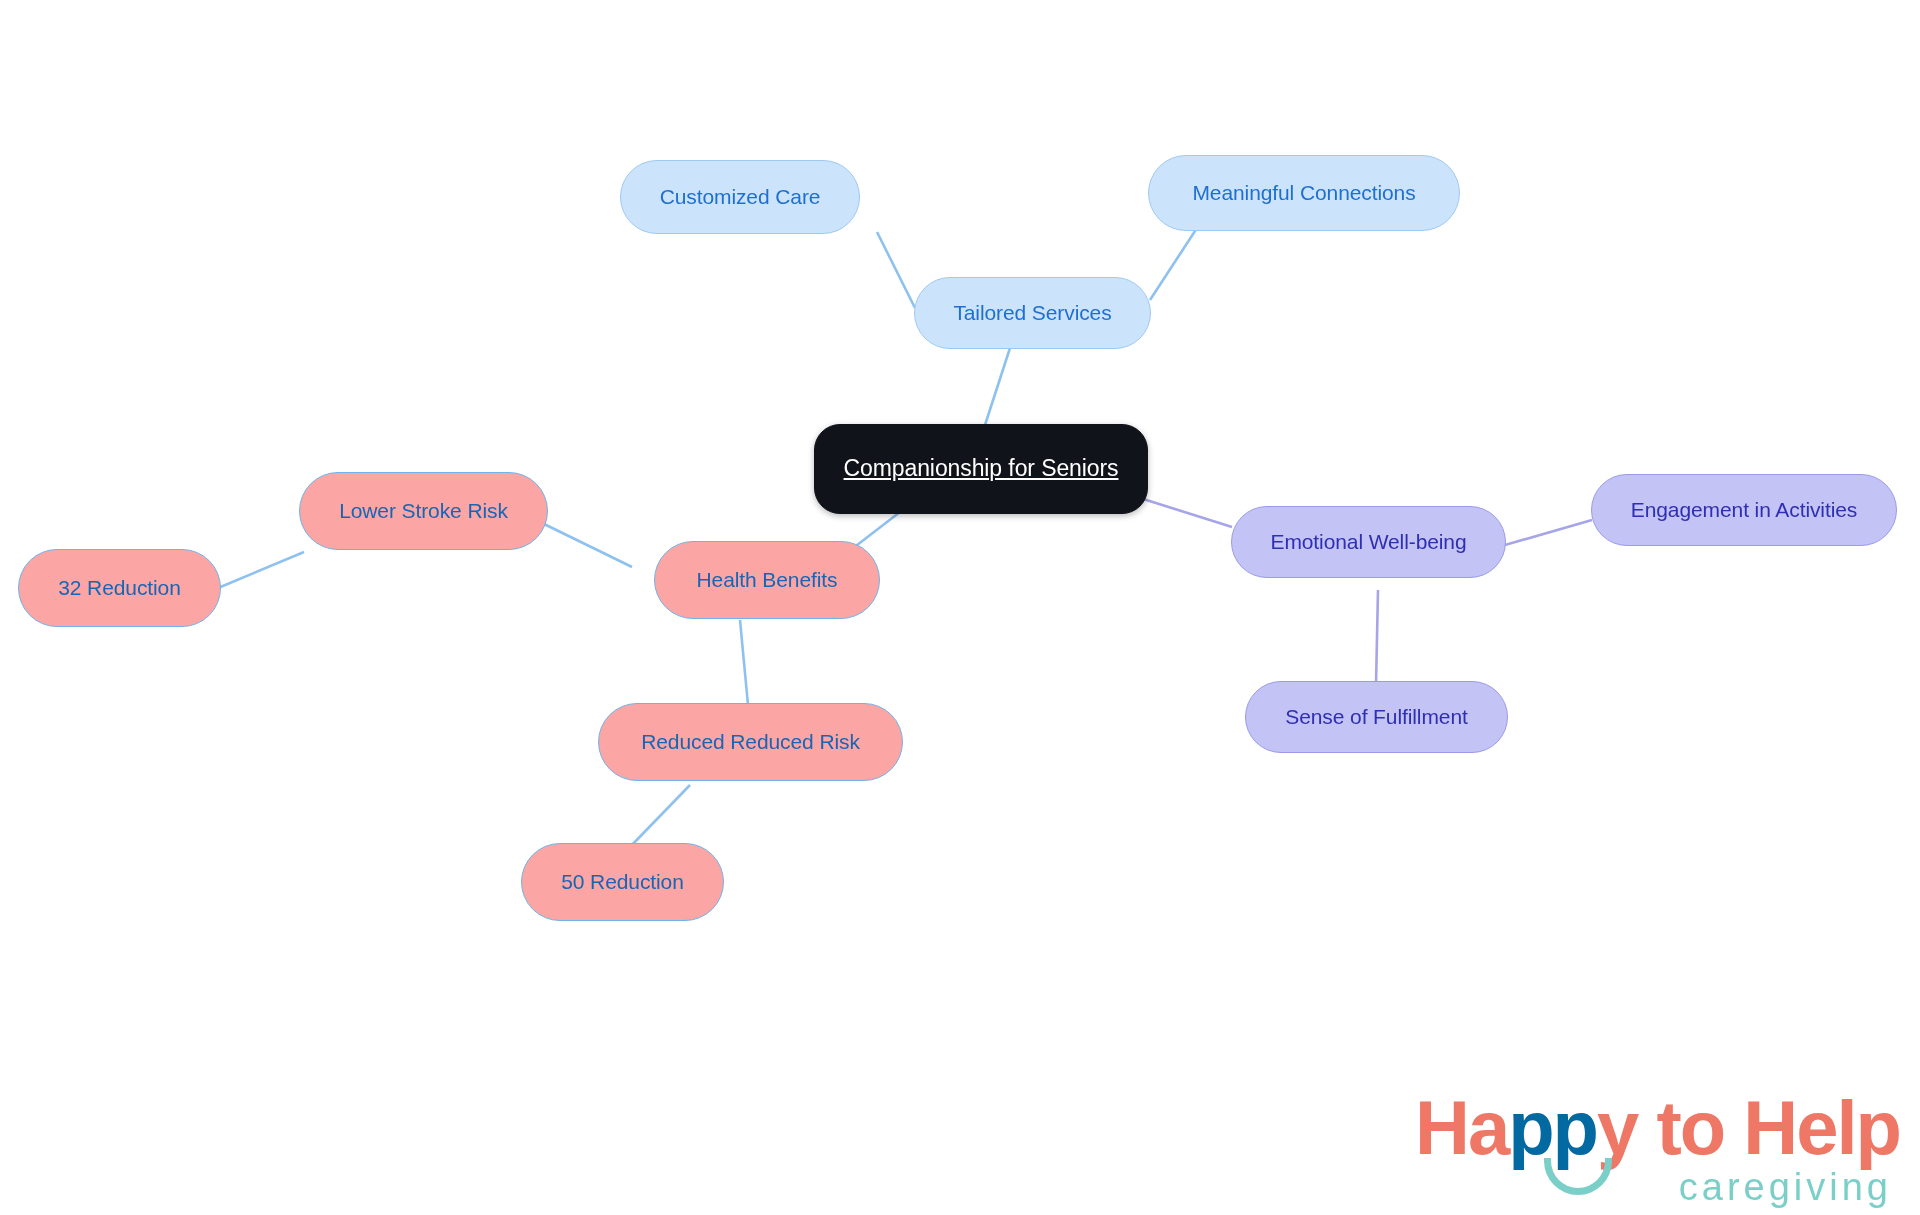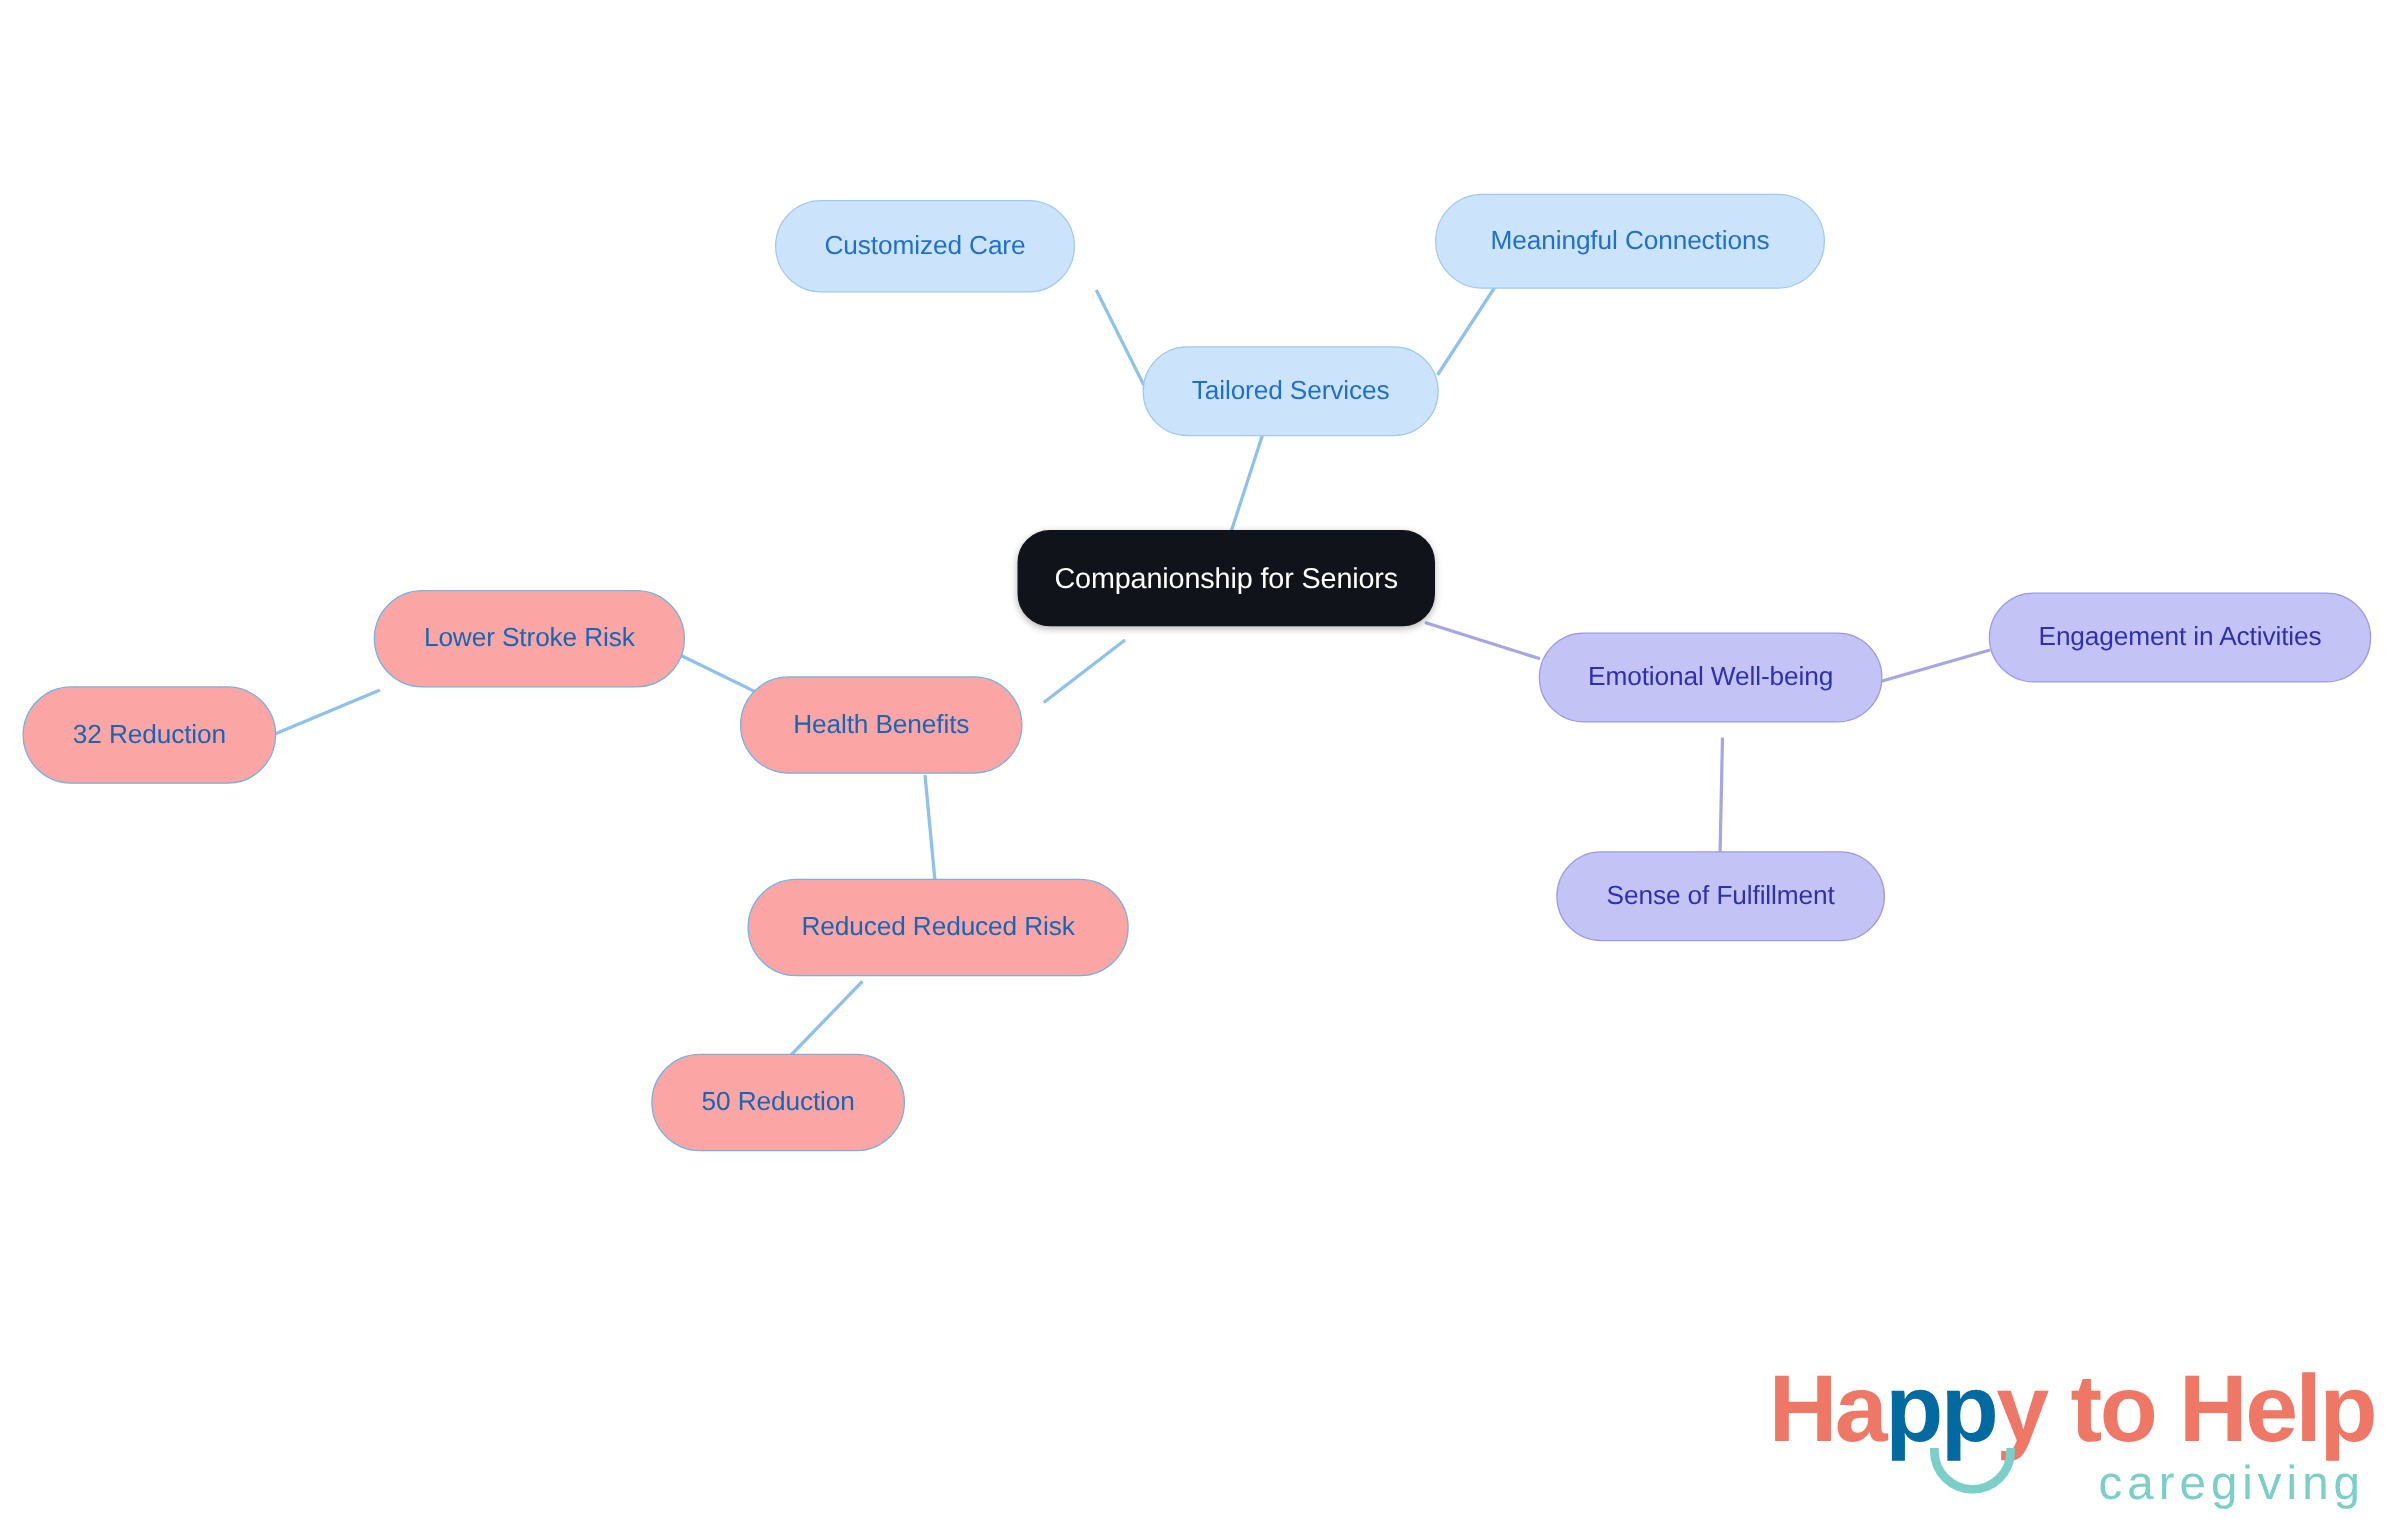--- a/index.html
+++ b/index.html
@@ -145,37 +145,37 @@
 
     <path d="M 690 785 L 629 848" fill="none" stroke="#8ec1ee" stroke-width="2.6"></path>
 
     <path d="M 1140 498 L 1232 527" fill="none" stroke="#a5a5e8" stroke-width="2.6"></path>
 
     <path d="M 1505 545 L 1592 520" fill="none" stroke="#a5a5e8" stroke-width="2.6"></path>
 
     <path d="M 1378 590 L 1376 685" fill="none" stroke="#a5a5e8" stroke-width="2.6"></path>
   </svg>
 
-  <div class="node node--root" style="left:814px; top:424px; width:334px; height:77px;">
+  <div class="node node--root" style="left:814px; top:424px; width:334px; height:90px;text-decoration:underline;">
     <span>Companionship for Seniors</span>
   </div>
 
   <div class="node node--blue-light" style="left:914px; top:277px; width:237px; height:72px;">
     <span>Tailored Services</span>
   </div>
 
   <div class="node node--blue-light" style="left:620px; top:160px; width:240px; height:74px;">
     <span>Customized Care</span>
   </div>
 
   <div class="node node--blue-light" style="left:1148px; top:155px; width:312px; height:76px;">
     <span>Meaningful Connections</span>
   </div>
 
-  <div class="node node--blue-mid" style="left:592px; top:541px; width:226px; height:78px;">
+  <div class="node node--blue-mid" style="left:654px; top:541px; width:226px; height:78px;">
     <span>Health Benefits</span>
   </div>
 
   <div class="node node--blue-mid" style="left:299px; top:472px; width:249px; height:78px;">
     <span>Lower Stroke Risk</span>
   </div>
 
   <div class="node node--blue-mid" style="left:18px; top:549px; width:203px; height:78px;">
     <span>32 Reduction</span>
   </div>

